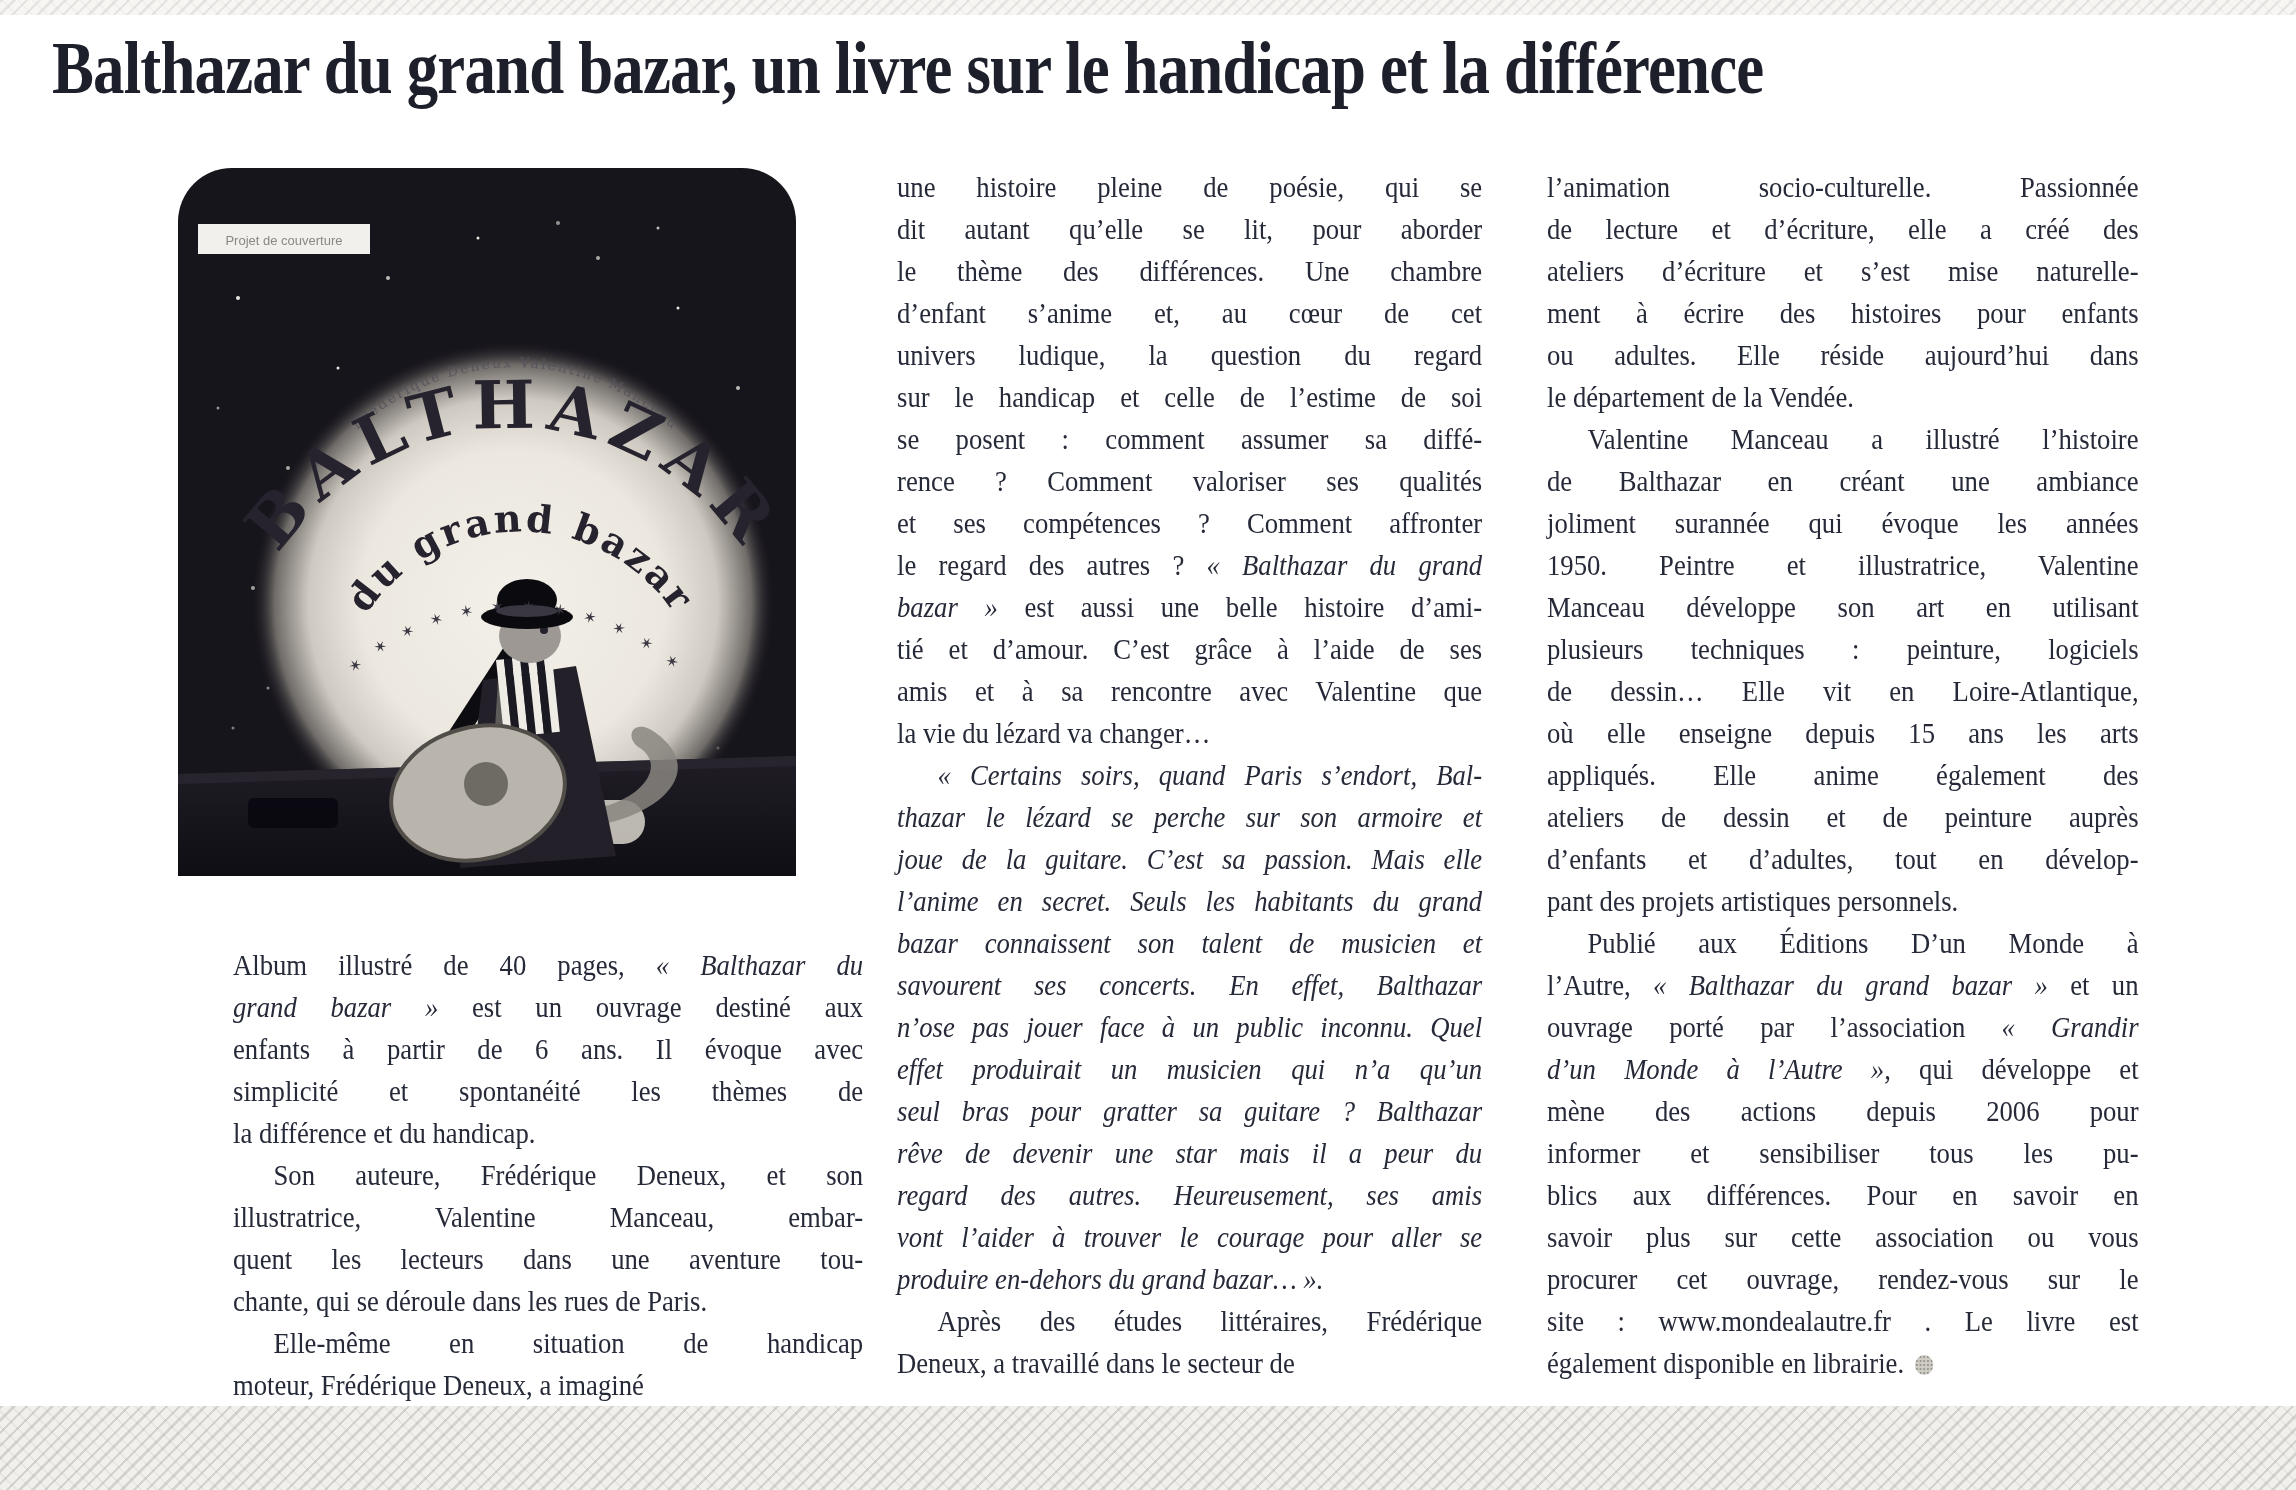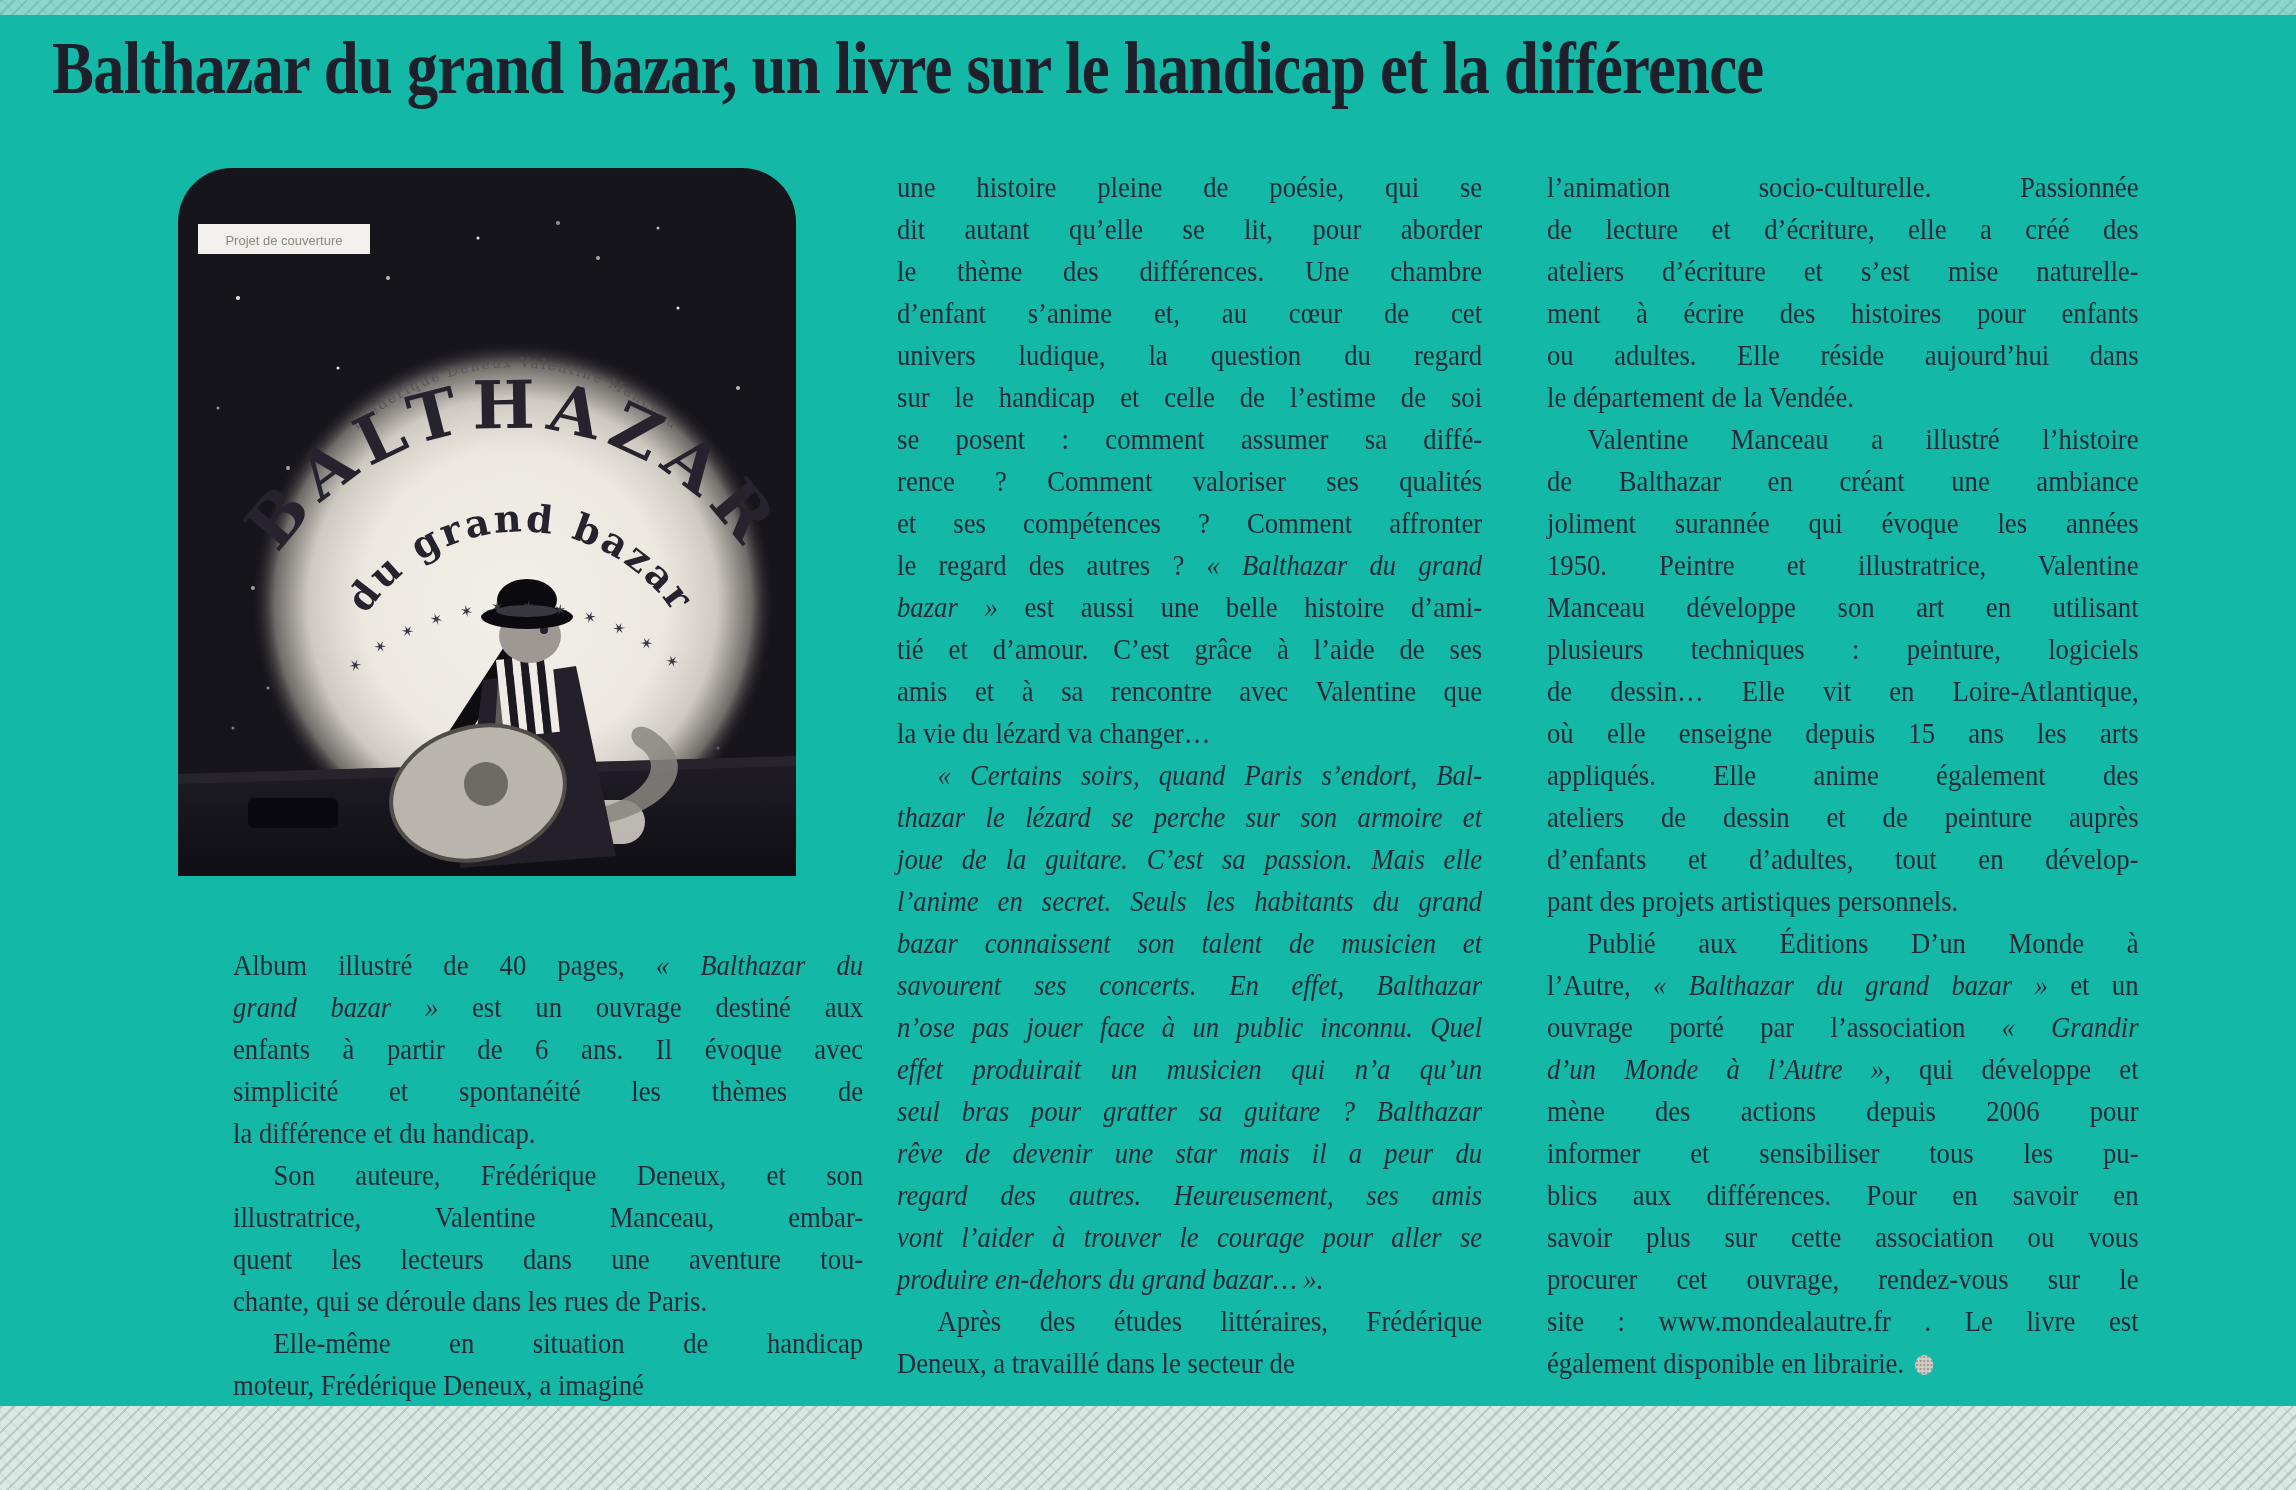--- a/index.html
+++ b/index.html
@@ -3,21 +3,21 @@
 <meta charset="utf-8">
 <style>
   html,body{margin:0;padding:0;}
   body{
     width:2296px;height:1490px;
     background:#efede9;
     font-family:"Liberation Serif","DejaVu Serif",serif;
   }
   .scan{
     position:relative;width:2296px;height:1490px;overflow:hidden;
-    background:#14b8a6;
+    background:#ffffff;
     color:#272b3a;
   }
   
   .hatch{
     background:
       repeating-linear-gradient(135deg, rgba(125,125,125,.28) 0 2.5px, rgba(0,0,0,0) 2.5px 9px),
       repeating-linear-gradient(45deg, rgba(150,150,150,.12) 0 2px, rgba(0,0,0,0) 2px 11px),
       #f1efeb;
   }
   .hatch-top{position:absolute;left:0;right:0;top:0;height:15px;opacity:.55;}

